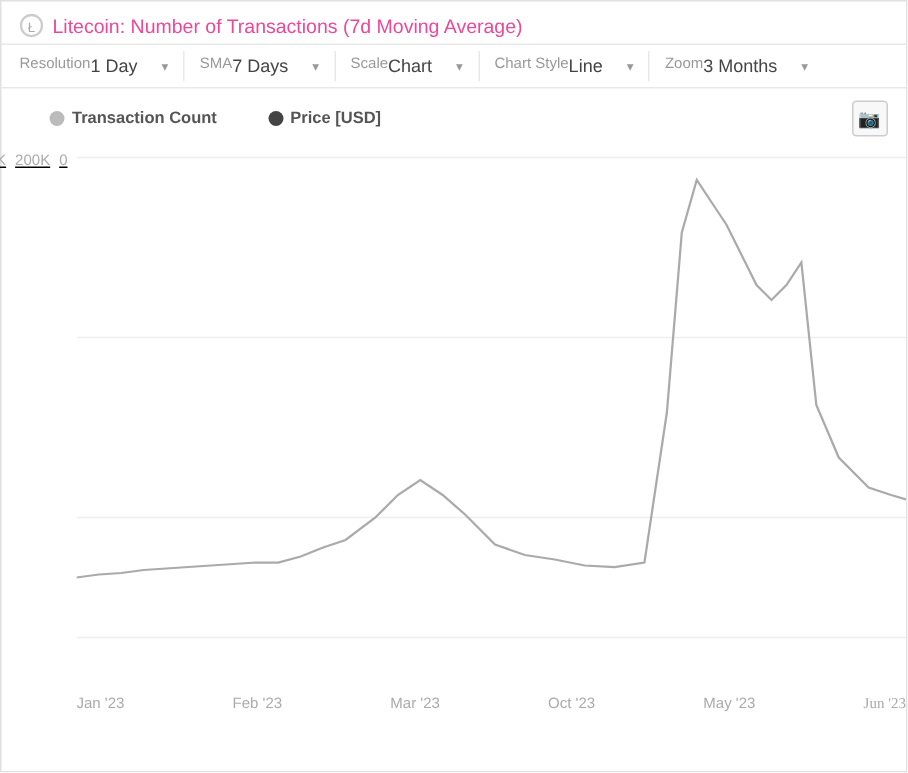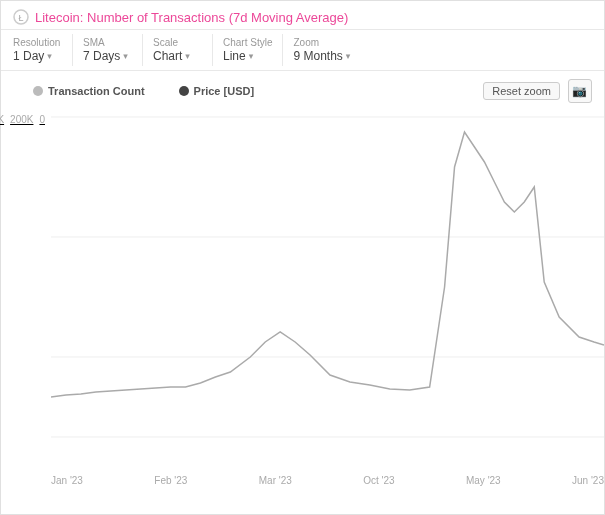--- a/index.html
+++ b/index.html
@@ -35,39 +35,39 @@
     }
     .controls-bar {
       display: flex;
       align-items: center;
       padding: 4px 12px;
       border-bottom: 1px solid #e8e8e8;
       gap: 0;
     }
     .control-group {
       display: flex;
-      flex-direction: column;
+      flex-direction: row;
       align-items: flex-start;
       padding: 3px 10px 3px 0;
       border-right: 1px solid #e8e8e8;
       margin-right: 10px;
       min-width: 60px;
     }
     .control-group:last-child {
       border-right: none;
     }
     .control-label {
       font-size: 10px;
       color: #999;
       margin-bottom: 1px;
     }
     .control-select {
       display: flex;
       align-items: center;
-      gap: 3px;
+      gap: 16px;
       cursor: pointer;
       font-size: 12px;
       color: #444;
     }
     .chevron {
       font-size: 9px;
       color: #999;
     }
     .chart-area {
       flex: 1;
@@ -190,41 +190,40 @@
     <div class="control-group">
       <span class="control-label">Chart Style</span>
       <div class="control-select">
         <span>Line</span>
         <span class="chevron">▾</span>
       </div>
     </div>
     <div class="control-group">
       <span class="control-label">Zoom</span>
       <div class="control-select">
-        <span>9 Months</span>
+        <span>3 Months</span>
         <span class="chevron">▾</span>
       </div>
     </div>
   </div>
 
   <div class="chart-area">
 
     <div class="legend-row">
       <div class="legend-items">
         <div class="legend-item">
           <span class="legend-dot legend-dot-transaction"></span>
           <span>Transaction Count</span>
         </div>
         <div class="legend-item">
           <span class="legend-dot legend-dot-price"></span>
           <span>Price [USD]</span>
         </div>
       </div>
       <div class="legend-actions">
-        <button class="reset-zoom-btn">Reset zoom</button>
         <div class="camera-btn">
           <span>📷</span>
         </div>
       </div>
     </div>
 
     <div style="position:relative; display:flex; flex-direction:row; flex:1; height:380px;">
 
       <div style="position:relative; width:50px; height:360px; display:flex; flex-direction:row; justify-content:flex-end; padding: 8px 0 30px 0; text-decoration: underline;">
         <span class="y-label">400K</span>
@@ -243,18 +242,18 @@
           <polyline points="0,290 15,288 30,287 45,285 60,284 75,283 90,282 105,281 120,280 135,280 150,276 165,270 180,265 200,250 215,235 230,225 245,235 260,248 280,268 300,275 320,278 340,282 360,283 380,280 395,180 405,60 415,25 425,40 435,55 445,75 455,95 465,105 475,95 485,80 495,175 510,210 530,230 545,235 555,238" fill="none" stroke="#aaaaaa" stroke-width="1.5"></polyline>
         </svg>
 
         
         <div style="display:flex; justify-content:space-between; padding: 4px 0 0 0; width:100%;align-items:center;">
           <span style="font-size:10px;color:#aaa;">Jan '23</span>
           <span style="font-size:10px;color:#aaa;">Feb '23</span>
           <span style="font-size:10px;color:#aaa;">Mar '23</span>
           <span style="font-size:10px;color:#aaa;">Oct '23</span>
           <span style="font-size:10px;color:#aaa;">May '23</span>
-          <span style="font-size:10px;color:#aaa;">Jun '23</span>
+          <span style="font-size:10px;color:#aaa;font-family:Liberation Serif, serif;">Jun '23</span>
         </div>
       </div>
     </div>
   </div>
 </div>
 
 </body></html>

